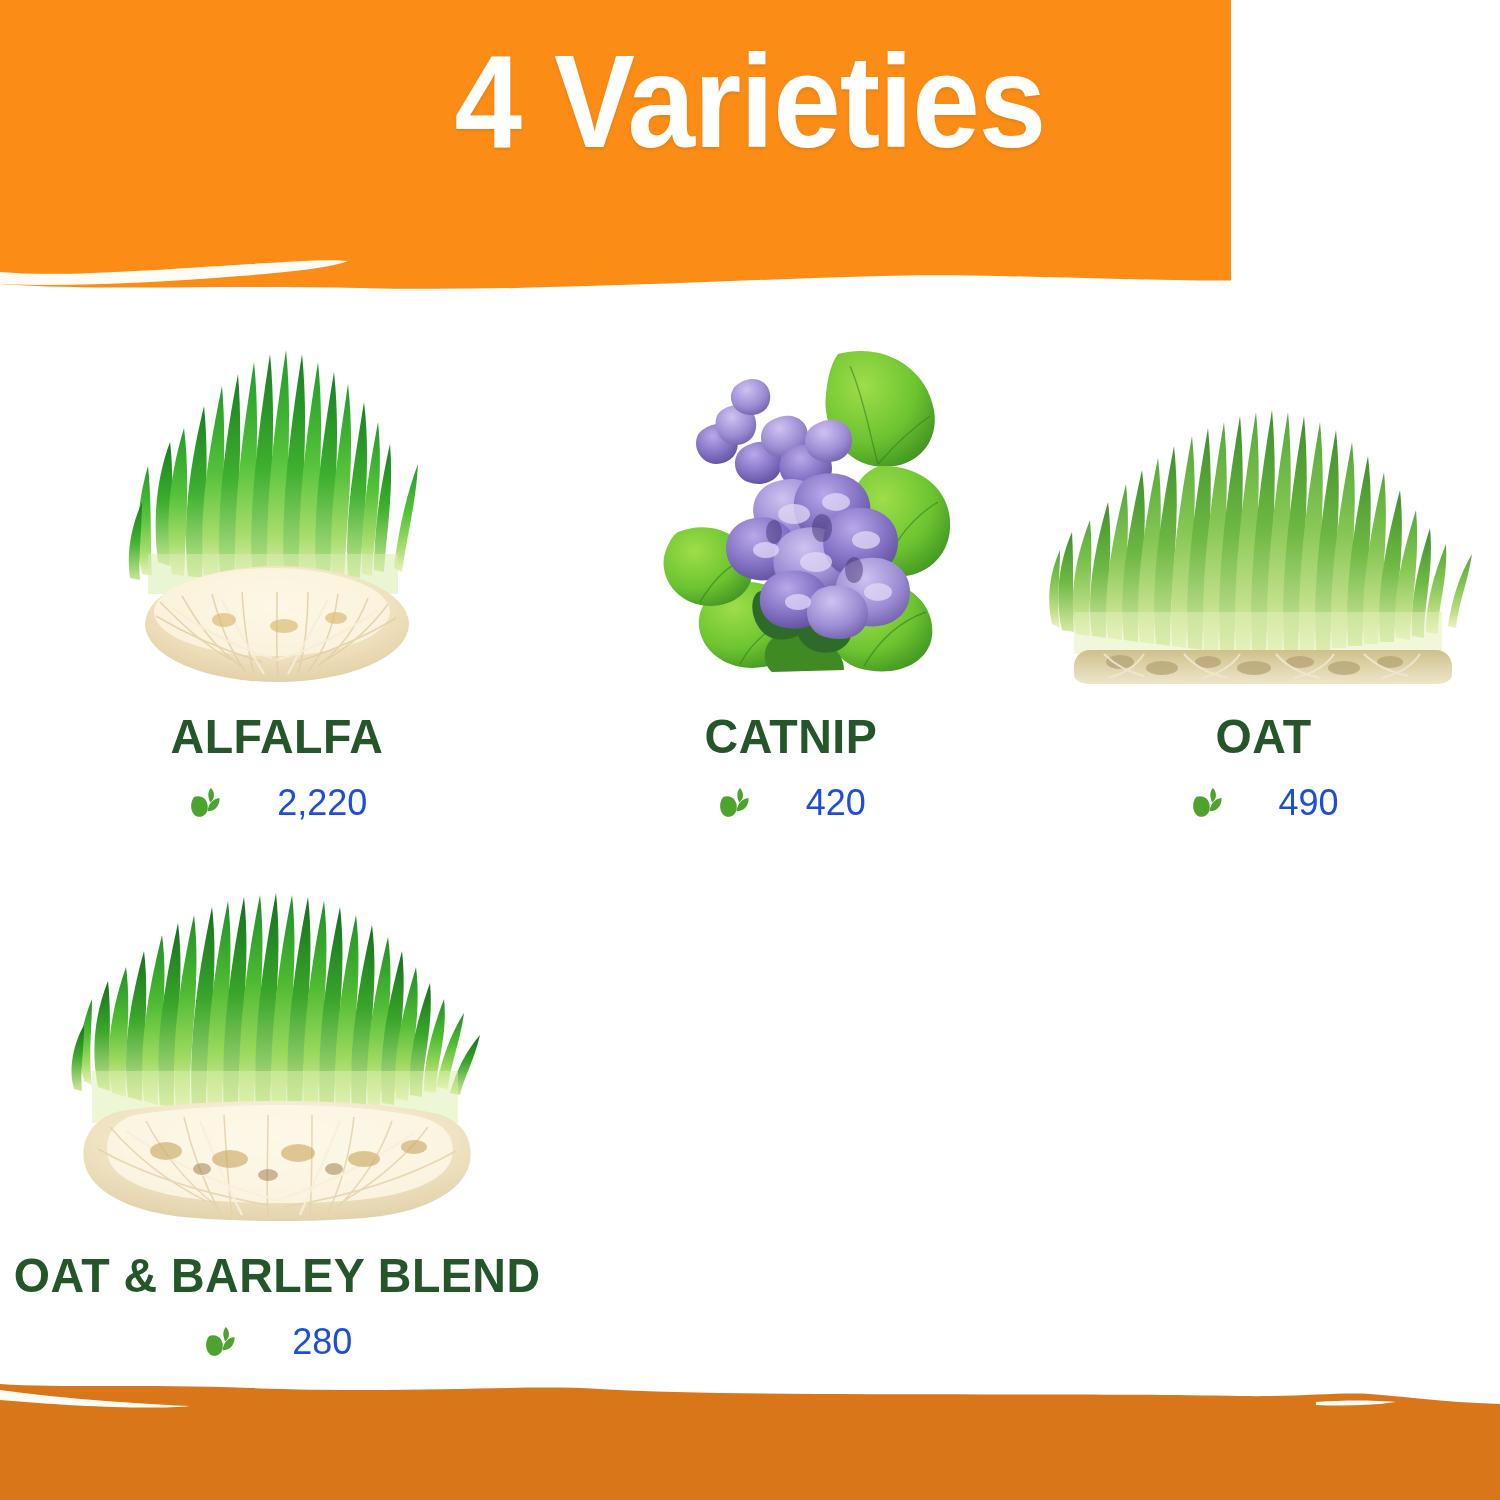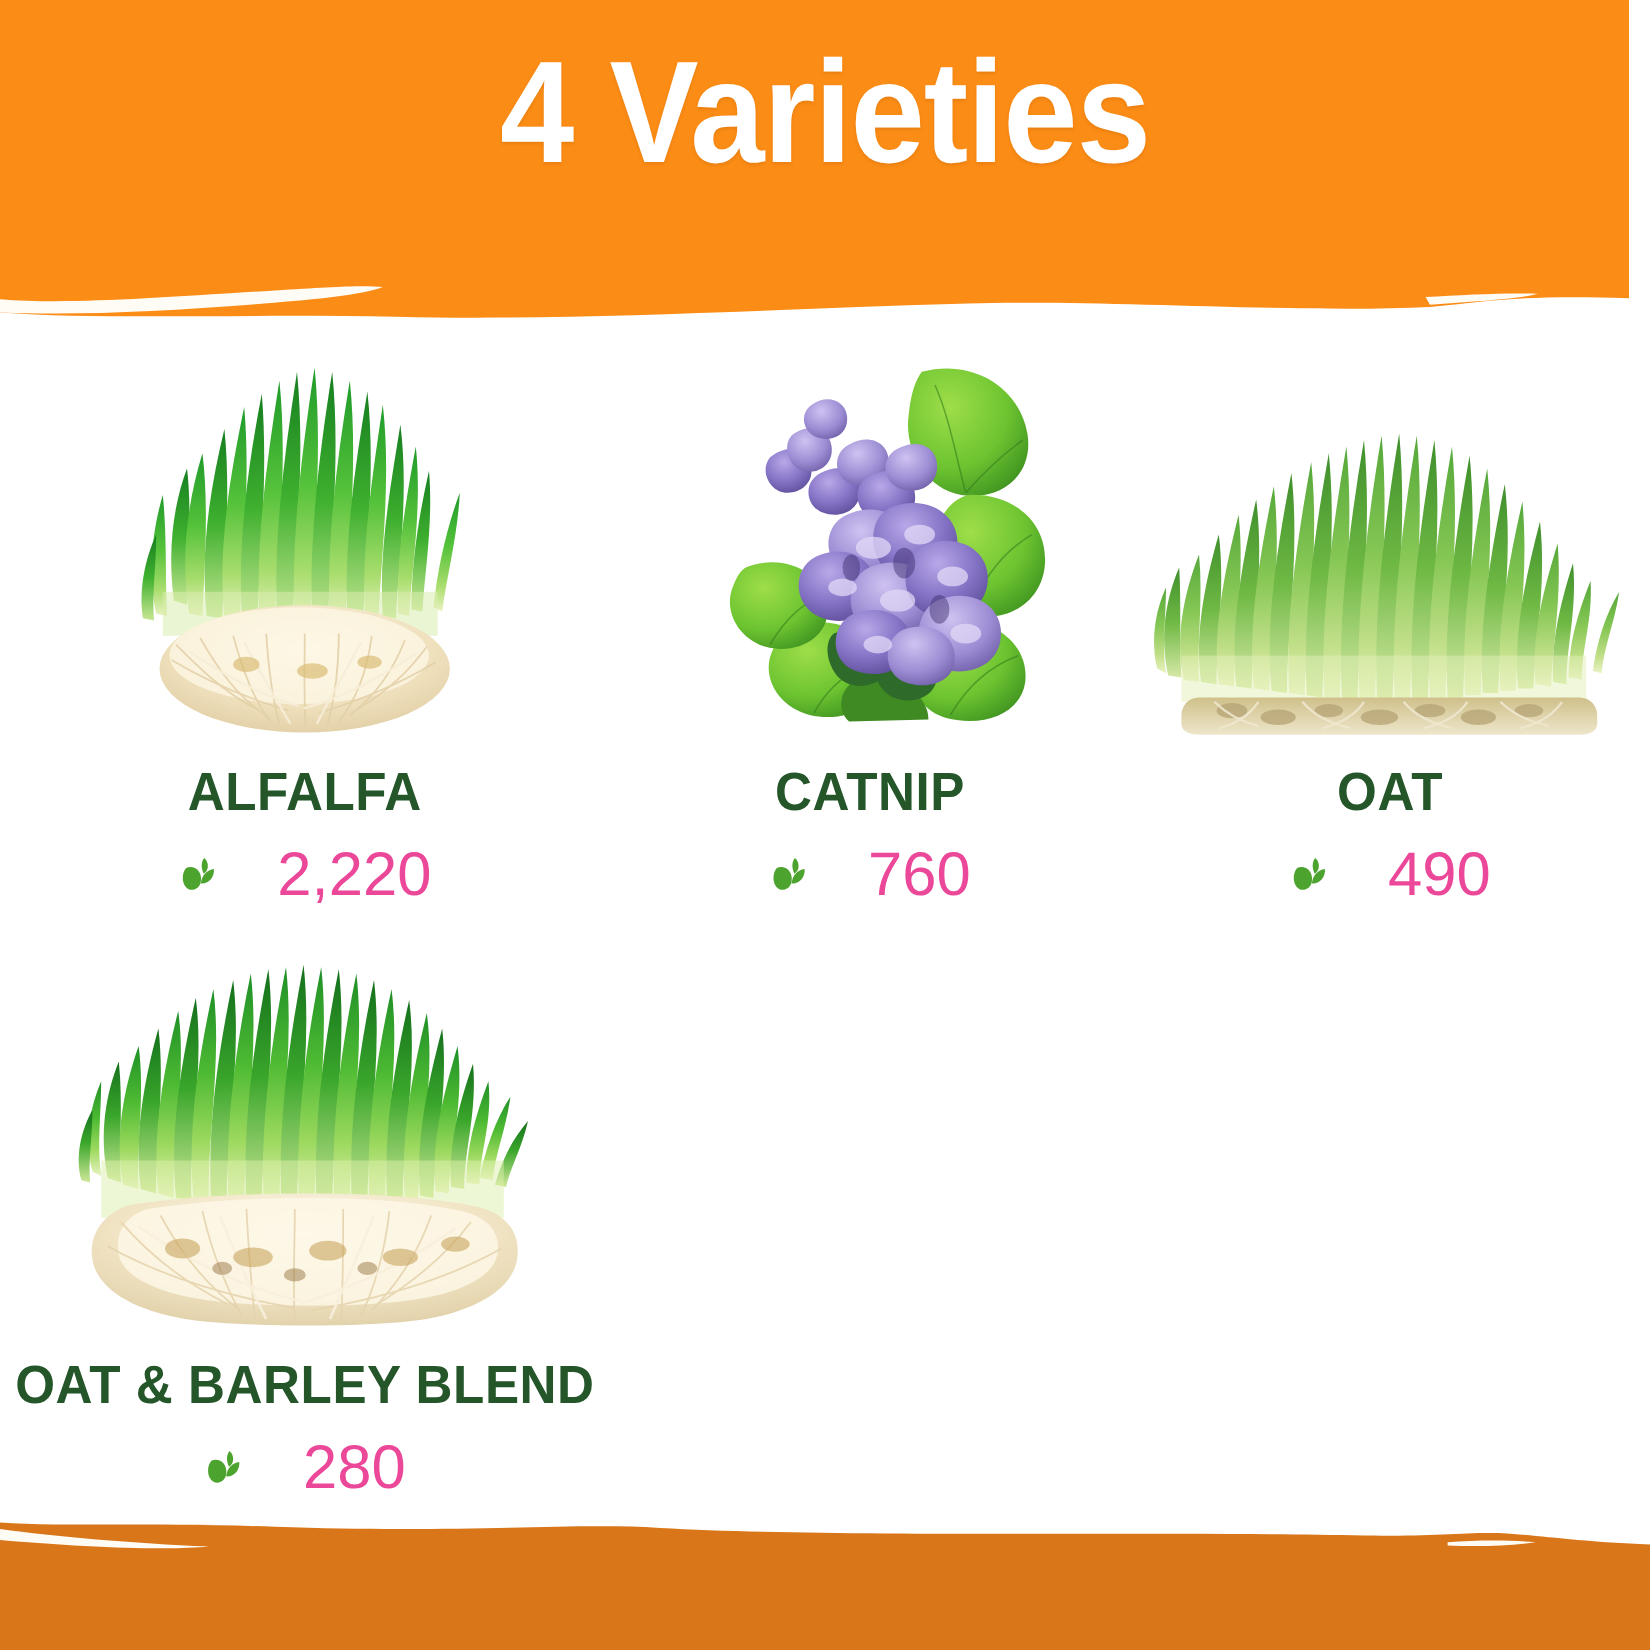--- a/index.html
+++ b/index.html
@@ -12,21 +12,21 @@
     height: 1500px;
     font-family: "Liberation Sans", sans-serif;
     overflow: hidden;
     position: relative;
   }
 
   
   #header-band {
     position: absolute;
     left: 0; top: 0;
-    width: 1481px;
+    width: 1231px;
     height: 290px;
     overflow: hidden;
   }
   #header-band .band-fill {
     position: absolute;
     left: 0; top: 0;
     width: 1500px; height: 290px;
   }
   #header-title {
     position: absolute;
@@ -109,22 +109,22 @@
   .variety-count-row {
     display: flex;
     align-items: center;
     justify-content: center;
     gap: 14px;
     margin-top: 22px;
     margin-bottom: 8px;
   }
   .sprout-count { width: 40px; height: 40px; display: block; }
   .variety-count {
-    color: #ec4899;
-    font-size: 56px;
+    color: #1d4ed8;
+    font-size: 36px;
     line-height: 1;
     white-space: nowrap;
     margin-left: 36px;
   }
 
   
   #cell-alfalfa .variety-art { padding-bottom: 2px; }
   #cell-catnip .variety-art { padding-bottom: 20px; }
   #cell-oat .variety-art { padding-bottom: 4px; }
   #cell-blend .variety-art { padding-bottom: 0px; }
@@ -318,21 +318,21 @@
     </div>
     <div class="variety-name">CATNIP</div>
     <div class="variety-count-row">
       <span>
         <svg class="sprout-count" viewBox="0 0 64 64" aria-hidden="true">
           <path d="M38 8 C45 14 45 26 37 31 C33 22 33 14 38 8 Z" fill="#4CA32E"></path>
           <path d="M12 22 C24 18 35 27 33 42 C31 54 18 58 11 50 C5 43 5 29 12 22 Z" fill="#4CA32E"></path>
           <path d="M52 24 C53 35 45 46 33 45 C34 33 42 25 52 24 Z" fill="#4CA32E"></path>
         </svg>
       </span>
-      <span class="variety-count">760</span>
+      <span class="variety-count">420</span>
     </div>
   </div>
 
   <div class="variety-cell" id="cell-oat">
     <div class="variety-art">
       <svg width="440" height="330" viewBox="0 0 440 330" aria-hidden="true">
         <defs>
           <linearGradient id="oat-blade" x1="0" y1="0" x2="0" y2="1">
             <stop offset="0%" stop-color="#55a83a"></stop>
             <stop offset="45%" stop-color="#86c755"></stop>

